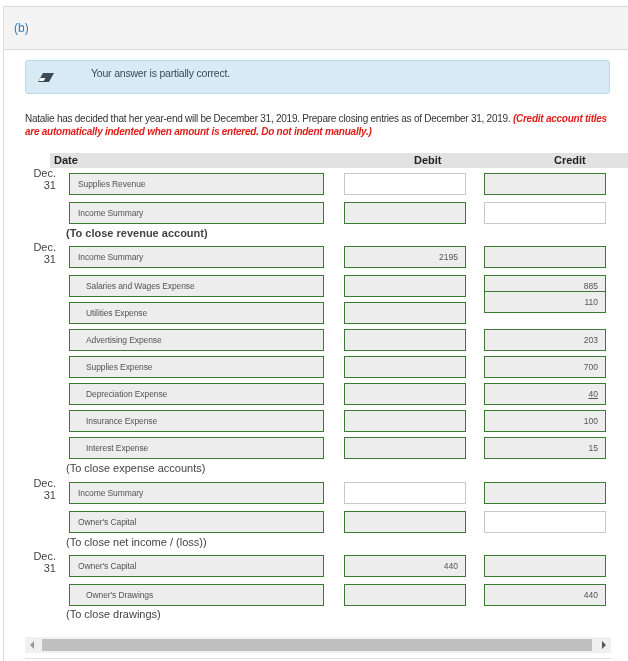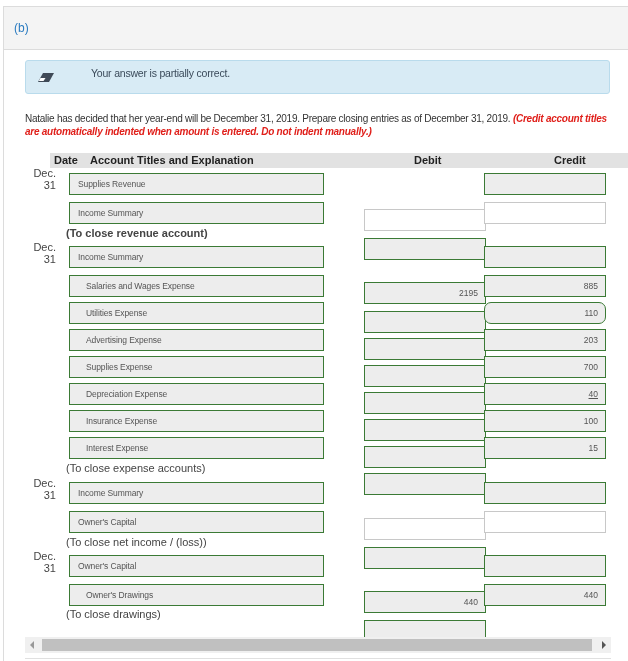--- a/index.html
+++ b/index.html
@@ -22,21 +22,21 @@
   .thead span { position: absolute; top: 1px; }
   .row-date { position: absolute; font-size: 11px; color: #444; text-align: right; width: 32px; line-height: 12px; }
   .acct { position: absolute; left: 65px; width: 255px; height: 22px; box-sizing: border-box;
           background: #ededed; border: 1px solid #3b7a35; font-size: 8.5px; color: #555;
           padding-left: 8px; line-height: 20px; letter-spacing: -0.1px; }
   .acct.indent { padding-left: 16px; }
   .amt { position: absolute; width: 122px; height: 22px; box-sizing: border-box;
          font-size: 8.5px; color: #555; text-align: right; padding-right: 7px; line-height: 20px; }
   .amt.filled { background: #ededed; border: 1px solid #3b7a35; }
   .amt.empty { background: #ffffff; border: 1px solid #c8c8c8; }
-  .debit { left: 360px; margin-top: 36px; }
+  .debit { left: 340px; }
   .credit { left: 480px; }
   .explain { position: absolute; left: 62px; font-size: 11px; color: #444; }
   .hscroll { position: absolute; left: 21px; top: 630px; width: 586px; height: 16px; background: #f0f0f0; }
   .hscroll .thumb { position: absolute; left: 17px; top: 2px; width: 550px; height: 12px; background: #c0c0c0; }
   .hscroll .arrow-l { position: absolute; left: 5px; top: 4px; width: 0; height: 0;
                       border-top: 4px solid transparent; border-bottom: 4px solid transparent; border-right: 4px solid #999; }
   .hscroll .arrow-r { position: absolute; right: 5px; top: 4px; width: 0; height: 0;
                       border-top: 4px solid transparent; border-bottom: 4px solid transparent; border-left: 4px solid #555; }
   .bottom-line { position: absolute; left: 21px; top: 651px; width: 586px; height: 1px; background: #e0e0e0; }
 </style>
@@ -55,21 +55,20 @@
     </svg>
     <span class="alert-text">Your answer is partially correct.</span>
   </div>
 
   <div class="instructions">
     <span>Natalie has decided that her year-end will be December 31, 2019. Prepare closing entries as of December 31, 2019. </span><span class="red">(Credit account titles are automatically indented when amount is entered. Do not indent manually.)</span>
   </div>
 
   <div class="thead">
     <span style="left:4px">Date</span>
-    <span style="left:40px">Account Titles and Explanation</span>
     <span style="left:364px">Debit</span>
     <span style="left:504px">Credit</span>
   </div>
 
   <div id="entries">
       <div class="row-date" style="left: 20px; top: 160px;">
         <div>Dec.</div>
         <div>31</div>
       </div>
       <div class="acct" style="top: 166px;">Supplies Revenue</div>
@@ -84,21 +83,21 @@
         <div>31</div>
       </div>
       <div class="acct" style="top: 239px;">Income Summary</div>
       <div class="amt debit filled" style="top: 239px;">2195</div>
       <div class="amt credit filled" style="top: 239px;"></div>
       <div class="acct indent" style="top: 268px;">Salaries and Wages Expense</div>
       <div class="amt debit filled" style="top: 268px;"></div>
       <div class="amt credit filled" style="top: 268px;">885</div>
       <div class="acct indent" style="top: 295px;">Utilities Expense</div>
       <div class="amt debit filled" style="top: 295px;"></div>
-      <div class="amt credit filled" style="top: 295px; border-radius: 7px;">110</div>
+      <div class="amt credit filled" style="top: 284px;">110</div>
       <div class="acct indent" style="top: 322px;">Advertising Expense</div>
       <div class="amt debit filled" style="top: 322px;"></div>
       <div class="amt credit filled" style="top: 322px;">203</div>
       <div class="acct indent" style="top: 349px;">Supplies Expense</div>
       <div class="amt debit filled" style="top: 349px;"></div>
       <div class="amt credit filled" style="top: 349px;">700</div>
       <div class="acct indent" style="top: 376px;">Depreciation Expense</div>
       <div class="amt debit filled" style="top: 376px;"></div>
       <div class="amt credit filled" style="top: 376px; text-decoration: underline;">40</div>
       <div class="acct indent" style="top: 403px;">Insurance Expense</div>

